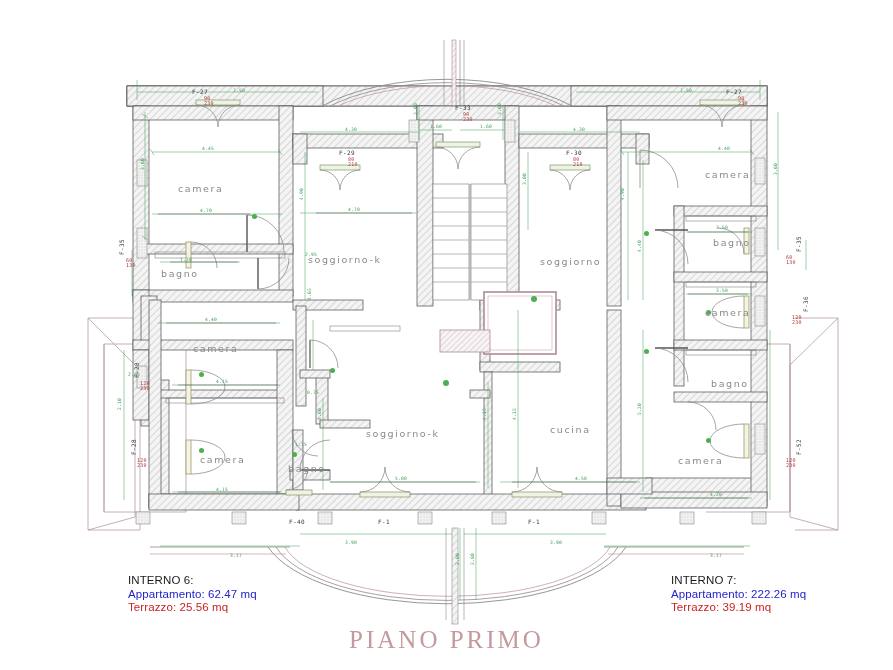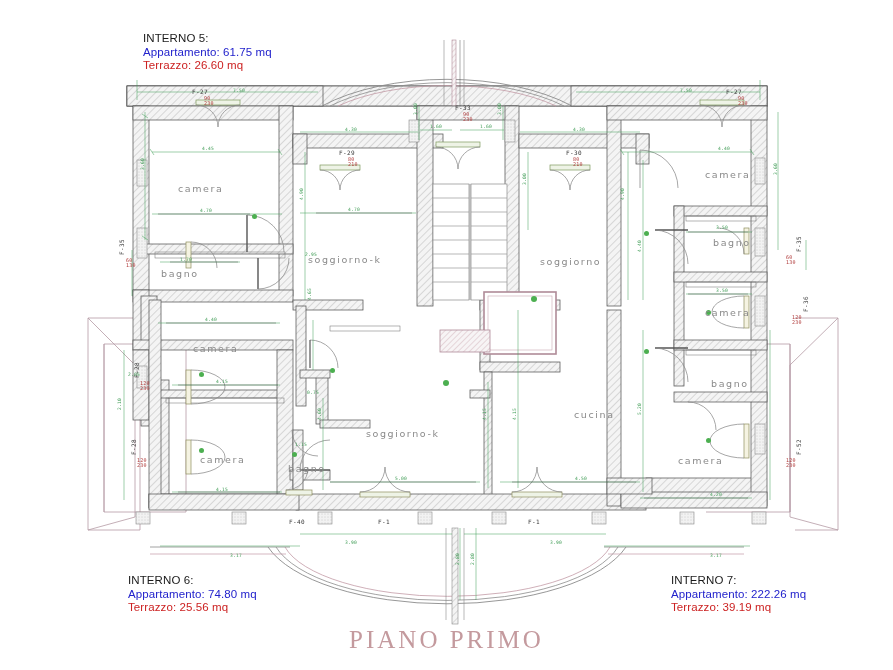--- a/index.html
+++ b/index.html
@@ -423,48 +423,43 @@
         <line x1="166" y1="323" x2="276" y2="323"></line>
         <line x1="178" y1="385" x2="278" y2="385"></line>
         <line x1="178" y1="492" x2="280" y2="492"></line>
         <line x1="644" y1="498" x2="748" y2="498"></line>
         <line x1="460" y1="106" x2="460" y2="40"></line>
       </g>
 
     </g>
   </svg>
 
-  <div class="annot" id="a-int5">
-    <div class="ttl">INTERNO 5:</div>
-    <div class="app">Appartamento: 61.75 mq</div>
-    <div class="ter">Terrazzo: 26.60 mq</div>
-  </div>
   <div class="annot" id="a-int6">
     <div class="ttl">INTERNO 6:</div>
-    <div class="app">Appartamento: 74.80 mq</div>
+    <div class="app">Appartamento: 62.47 mq</div>
     <div class="ter">Terrazzo: 25.56 mq</div>
   </div>
   <div class="annot" id="a-int7">
     <div class="ttl">INTERNO 7:</div>
     <div class="app">Appartamento: 222.26 mq</div>
     <div class="ter">Terrazzo: 39.19 mq</div>
   </div>
 
   <div id="plan-title">PIANO  PRIMO</div>
 
   <div id="rooms-layer">
       <div class="rlab" style="left: 178px; top: 183px;">camera</div>
       <div class="rlab" style="left: 161px; top: 268px;">bagno</div>
       <div class="rlab" style="left: 193px; top: 343px;">camera</div>
       <div class="rlab" style="left: 200px; top: 454px;">camera</div>
       <div class="rlab" style="left: 288px; top: 463px;">bagno</div>
       <div class="rlab" style="left: 308px; top: 254px;">soggiorno-k</div>
       <div class="rlab" style="left: 366px; top: 428px;">soggiorno-k</div>
       <div class="rlab" style="left: 540px; top: 256px;">soggiorno</div>
-      <div class="rlab" style="left: 550px; top: 409px; margin-left: 24px;">cucina</div>
+      <div class="rlab" style="left: 550px; top: 424px;">cucina</div>
       <div class="rlab" style="left: 705px; top: 169px;">camera</div>
       <div class="rlab" style="left: 713px; top: 237px;">bagno</div>
       <div class="rlab" style="left: 705px; top: 307px;">camera</div>
       <div class="rlab" style="left: 711px; top: 378px;">bagno</div>
       <div class="rlab" style="left: 678px; top: 455px;">camera</div>
     </div>
   <div id="codes-layer">
       <div class="code" style="left: 192px; top: 88px;">F-27</div>
       <div class="code" style="left: 726px; top: 88px;">F-27</div>
       <div class="code" style="left: 455px; top: 104px;">F-33</div>

